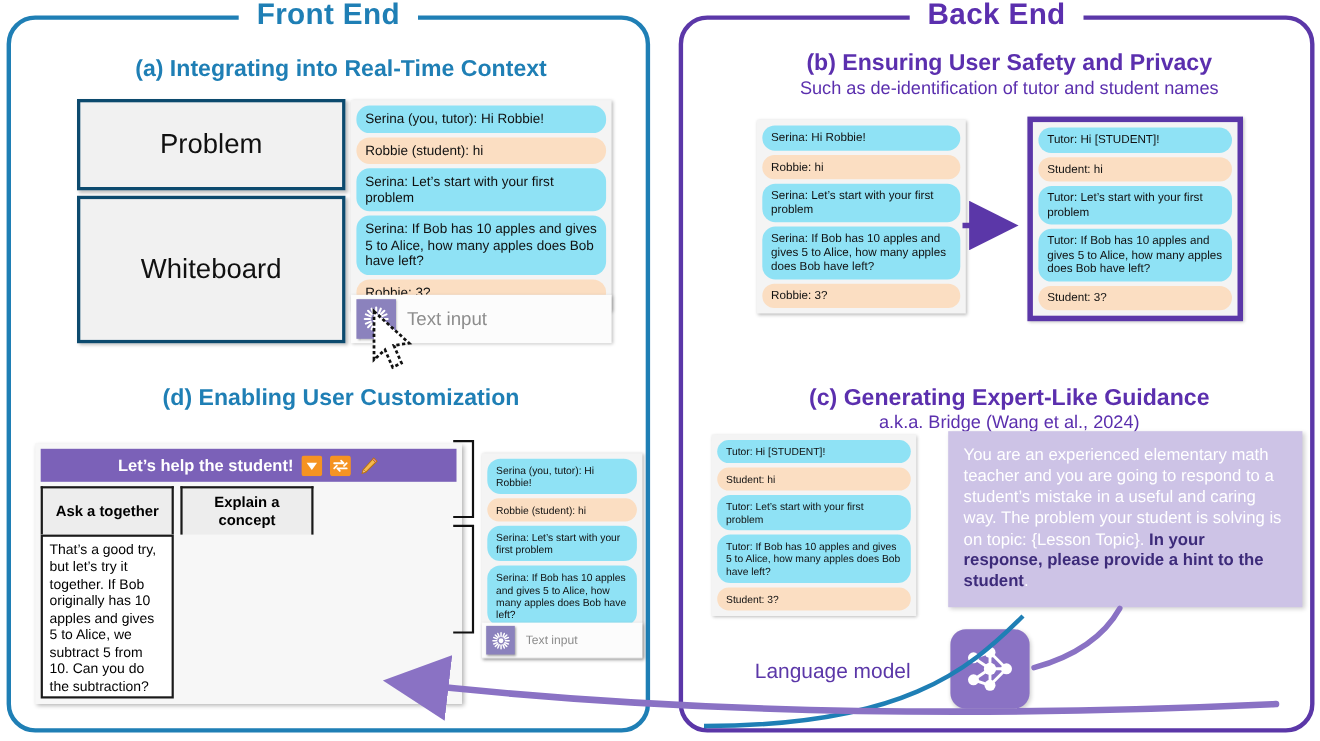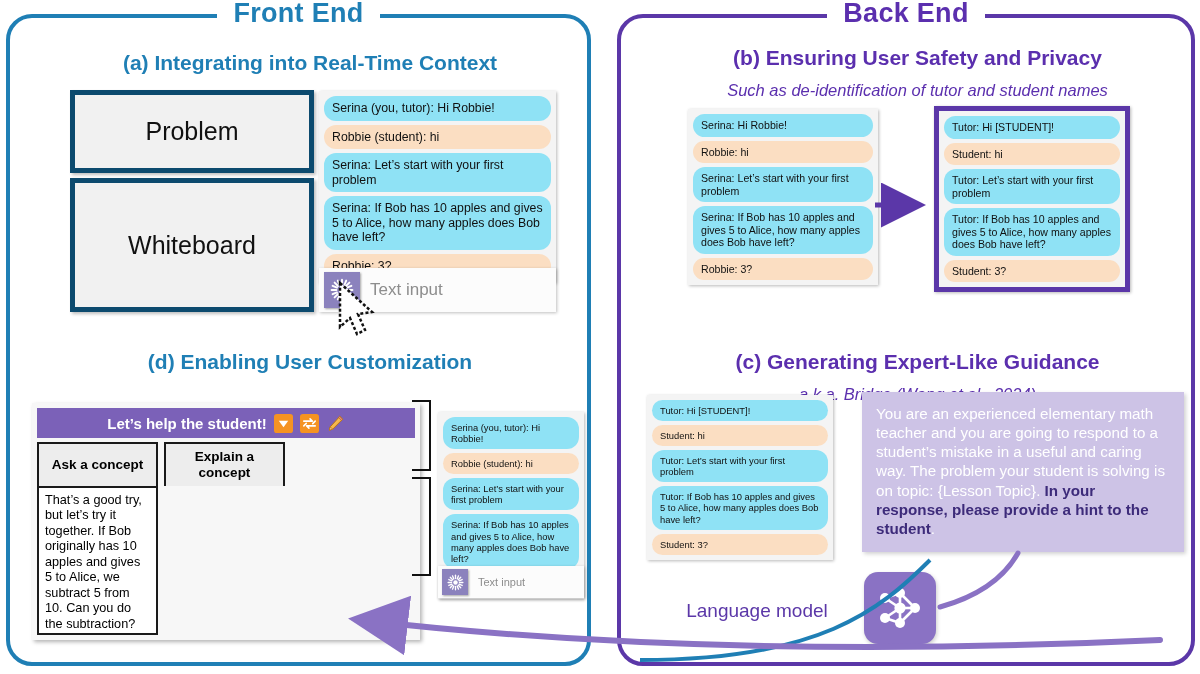--- a/index.html
+++ b/index.html
@@ -36,21 +36,21 @@
     background: #fff; padding: 0 16px;
   }
   #front-title { color: #1f7fb5; }
   #back-title { color: #5b2fae; }
 
   .sec-title {
     position: absolute; text-align: center; font-weight: bold;
     line-height: 1.15;
     padding-left: 23px;
   }
-  .sec-sub { font-weight: normal; font-size: 16.5px; display:block; margin-top:11px;font-style:italic;}
+  .sec-sub { font-weight: normal; font-size: 16.5px; display:block; margin-top:1px;}
 
   
   .chatwrap {
     position: absolute; background: #f4f4f4;
     padding: 5px; display: flex; flex-direction: column; gap: 4px;
     box-shadow: 1px 1px 3px rgba(0,0,0,.28);
   }
   .bub { padding: 5px 8px; line-height: 1.18; color:#111;border-radius:12px; }
   .bub.t { background: #8fe2f5; }
   .bub.s { background: #fbdec2; }
@@ -61,21 +61,21 @@
     box-shadow: 1px 1px 3px rgba(0,0,0,.25);
   }
   .sparkbtn {
     background: #8b82bd; display:flex; align-items:center; justify-content:center;
     flex: none; box-shadow: 1px 1px 2px rgba(0,0,0,.35);
   }
   .ph { color: #8d8d8d; }
 
   
   .bigbox {
-    position: absolute; background: #f1f1f1; border: 5px solid #0c4a6e;
+    position: absolute; background: #f1f1f1; border: 3px solid #0c4a6e;
     display: flex; align-items: center; justify-content: center;
     color: #111; box-shadow: 2px 2px 3px rgba(0,0,0,.25);
   }
 
   
   #deid-chat {
     border: 5px solid #5b37a8;
     background: #f4f4f4;
   }
 
@@ -207,21 +207,21 @@
         <span class="hdr-icon">
           <svg width="19" height="19" viewBox="0 0 20 20">
             <polygon points="14.5,2.5 17.5,5.5 7,16 3.5,17 4.5,13.5" fill="#f6b94e" stroke="#b8720f" stroke-width="1"></polygon>
             <polygon points="3.5,17 4.5,13.5 7,16" fill="#f4c9a0" stroke="#b8720f" stroke-width="0.8"></polygon>
             <polygon points="13.2,3.8 16.2,6.8 17.5,5.5 14.5,2.5" fill="#e2868b" stroke="#b8720f" stroke-width="0.8"></polygon>
           </svg>
         </span>
       </div>
       <div class="optcols" id="opt-cols">
           <div class="optcol">
-            <div class="opt-tab">Ask a concept</div>
+            <div class="opt-tab">Ask a together</div>
             <div class="opt-body">That’s a good try, but let’s try it together. If Bob originally has 10 apples and gives 5 to Alice, we subtract 5 from 10. Can you do the subtraction?</div>
           </div>
           <div class="optcol">
             <div class="opt-tab">Explain a concept</div>
           </div>
         </div>
     </div>
 
     <div class="chatwrap" id="d-chat" style="left:428px; top:394px; width:146px; font-size:9.4px;">
         <div class="bub t">Serina (you, tutor): Hi Robbie!</div>

